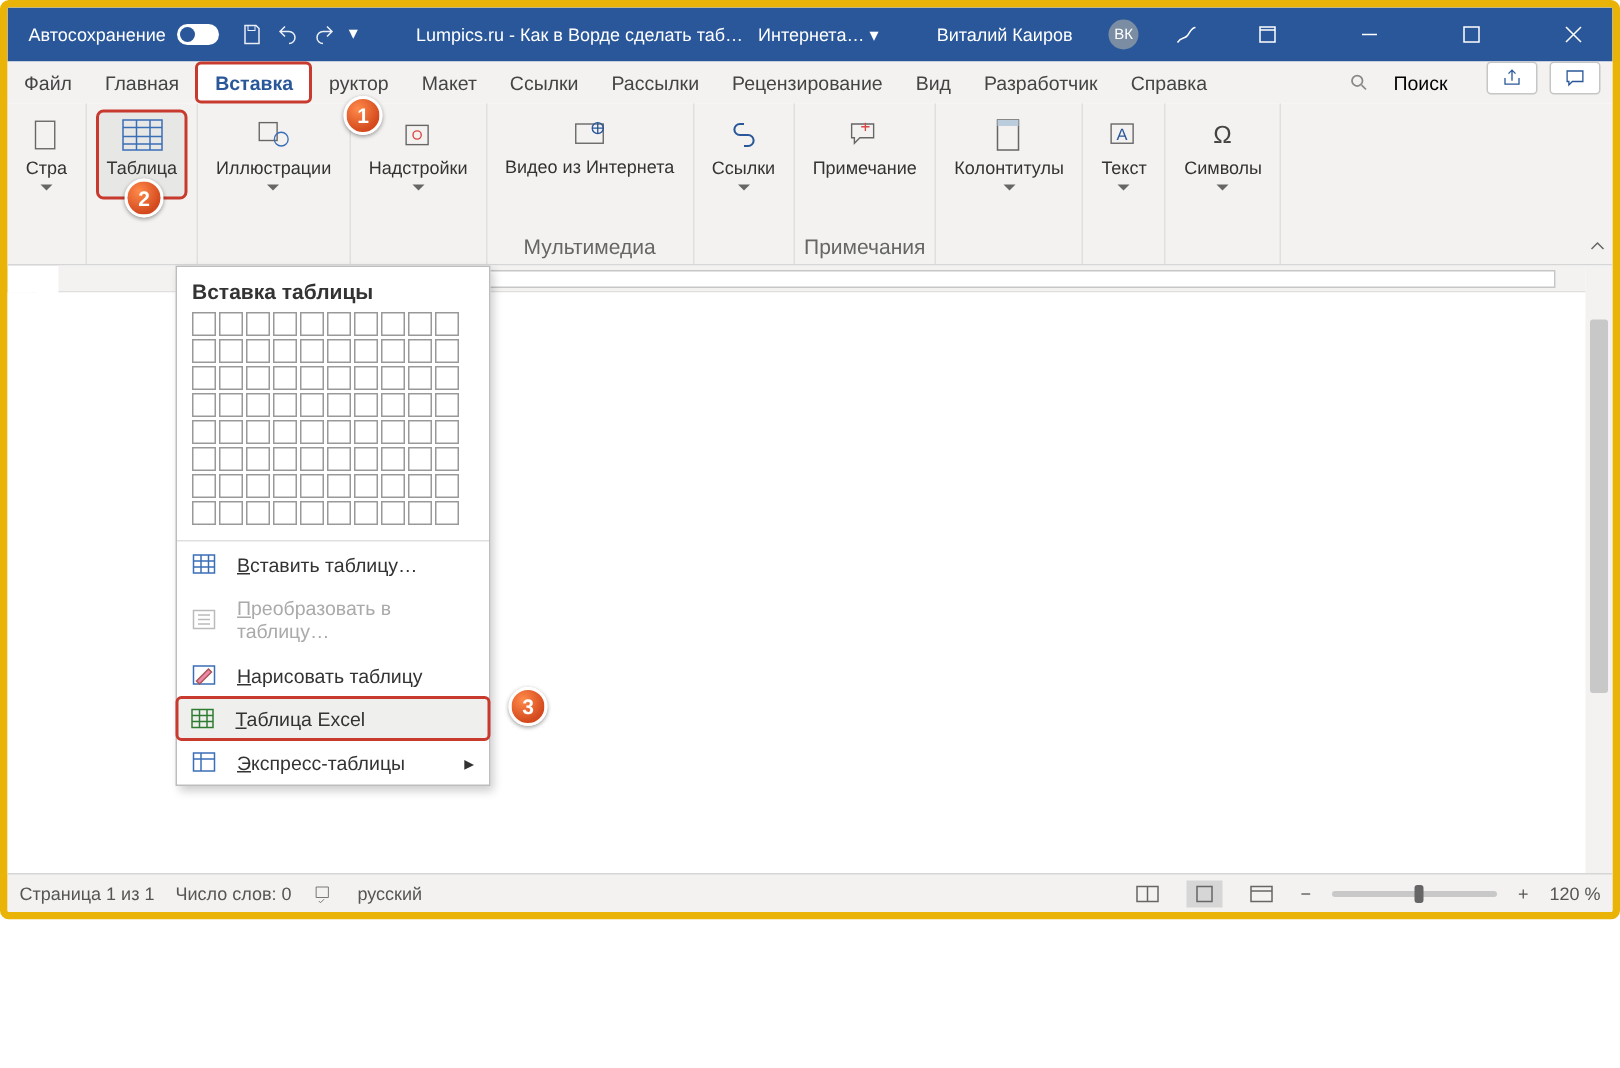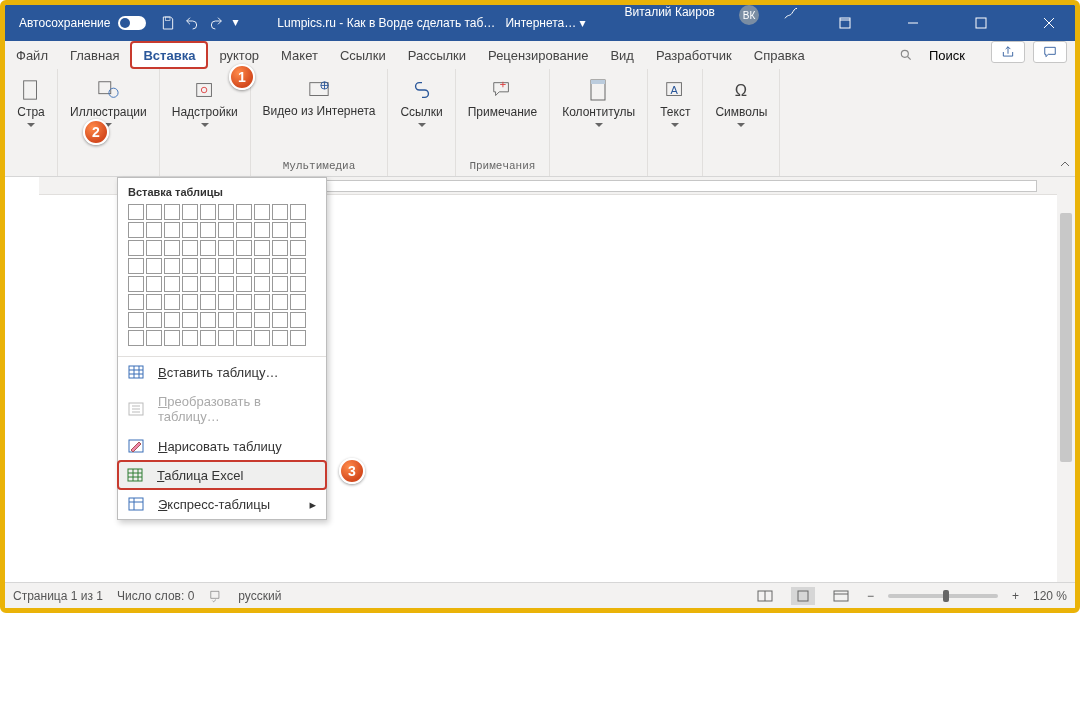--- a/index.html
+++ b/index.html
@@ -7,56 +7,56 @@
 .window { width: 1080px; height: 613px; border: 5px solid #eab308; position: relative; background: #fff; border-radius: 6px; overflow: hidden; }
 
 
 .titlebar { height: 36px; background: #2a579a; color: #fff; display: flex; align-items: center; font-size: 12px; padding: 0 4px; }
 .titlebar .left { display: flex; align-items: center; gap: 8px; padding-left: 10px; }
 .toggle { width: 28px; height: 14px; border-radius: 7px; background: #fff; position: relative; display: inline-block; }
 .toggle::after { content: ""; position: absolute; width: 10px; height: 10px; border-radius: 50%; background: #2a579a; left: 2px; top: 2px; }
 .titlebar .qat { display: flex; gap: 8px; margin-left: 6px; }
 .qat svg { width: 16px; height: 16px; fill: #fff; opacity: .9; }
 .titlebar .doc { flex: 1; text-align: center; display: flex; gap: 10px; justify-content: center; }
-.titlebar .right { display: flex; align-items: flex-start; gap: 24px; }
+.titlebar .right { display: flex; align-items: center; gap: 24px; }
 .avatar { width: 20px; height: 20px; border-radius: 50%; background: #7a8da3; color: #fff; font-size: 10px; display: flex; align-items: center; justify-content: center; }
 .winbtn { width: 44px; height: 36px; display: flex; align-items: center; justify-content: center; }
 .winbtn svg { width: 12px; height: 12px; stroke: #fff; fill: none; stroke-width: 1; }
 
 
 .tabs { height: 28px; background: #f3f2f1; display: flex; align-items: stretch; font-size: 13px; color: #444; position: relative; }
 .tab { padding: 0 11px; display: flex; align-items: center; cursor: pointer; }
 .tab.active { background: #fff; color: #2a579a; font-weight: 600; border: 2.5px solid #c83a2e; border-radius: 4px; position: relative; z-index: 20; }
 .tabs .search { margin-left: auto; display: flex; align-items: center; gap: 16px; padding-right: 18px; color: #000000; }
 .tabs .share { display: flex; gap: 8px; padding: 0 8px; }
 .share .sbtn { width: 34px; height: 22px; background: #fff; border: 1px solid #c6c6c6; border-radius: 3px; display: flex; align-items: center; justify-content: center; }
 
 
 .ribbon { height: 108px; background: #f3f2f1; border-bottom: 1px solid #d6d6d6; display: flex; position: relative; }
 .group { border-right: 1px solid #e1dfdd; display: flex; flex-direction: column; align-items: center; justify-content: flex-start; padding: 4px 6px 2px; }
-.group-label { font-size: 11px; color: #666; margin-top: auto; padding-bottom: 2px; font-family: Liberation Mono, monospace; }
+.group-label { font-size: 14px; color: #666; margin-top: auto; padding-bottom: 2px; }
 .btn-large { display: flex; flex-direction: column; align-items: center; gap: 2px; padding: 4px 6px; font-size: 12px; color: #333; cursor: pointer; }
 .btn-large .ico { width: 28px; height: 26px; display: flex; align-items: center; justify-content: center; }
 .drop::after { content: ""; border: 4px solid transparent; border-top-color: #666; margin-top: 2px; }
 .btn-large.drop { position: relative; }
 .btn-table { border: 2.5px solid #c83a2e; border-radius: 5px; background: #e7e7e5; padding: 2px 5px 0; }
 
 .collapse { margin-left: auto; width: 20px; display: flex; align-items: flex-end; justify-content: center; padding-bottom: 6px; }
 
 
 .ruler { height: 18px; background: #f3f2f1; border-bottom: 1px solid #e1dfdd; position: relative; margin-left: 34px; margin-right: 18px; }
 .ruler-inner { position: absolute; left: 80px; right: 20px; top: 3px; height: 12px; background: #fff; border: 1px solid #c6c6c6; }
 .workspace { position: absolute; top: 190px; left: 0; right: 18px; bottom: 26px; background: #fff; }
 .vruler { position: absolute; left: 0; top: 190px; bottom: 26px; width: 18px; background: #f3f2f1; border-right: 1px solid #e1dfdd; }
 .vscroll { position: absolute; right: 0; top: 172px; bottom: 26px; width: 18px; background: #f3f2f1; }
 .vscroll .thumb { position: absolute; top: 36px; bottom: 120px; left: 3px; right: 3px; background: #c8c8c8; border-radius: 2px; }
 
 
 .dropdown { position: absolute; top: 172px; left: 112px; width: 210px; background: #fff; border: 1px solid #bdbdbd; box-shadow: 2px 3px 6px rgba(0,0,0,.2); font-size: 13px; z-index: 50; }
-.dropdown .hdr { padding: 8px 10px 6px; font-weight: 600; color: #333; font-size: 11px; }
+.dropdown .hdr { padding: 8px 10px 6px; font-weight: 600; color: #333; font-size: 14px; }
 .grid-pick { display: grid; grid-template-columns: repeat(10, 16px); grid-auto-rows: 16px; gap: 2px; padding: 0 10px 10px; }
 .grid-pick span { border: 1px solid #999; background: #fff; }
 .dropdown hr { border: none; border-top: 1px solid #e1dfdd; margin: 0; }
 .menu-item { display: flex; align-items: center; gap: 14px; padding: 7px 10px; color: #333; cursor: pointer; }
 .menu-item.disabled { color: #aaa; }
 .menu-item .mi-icon { width: 16px; height: 16px; display: flex; align-items: center; justify-content: center; }
 .menu-item .arrow { margin-left: auto; }
 .menu-item.highlight { border: 2.5px solid #c83a2e; border-radius: 4px; background: #efefee; margin: -1px; padding: 5px 8px; }
 .menu-item u { text-decoration: underline; }
 
@@ -186,20 +186,31 @@
 
   <div class="ribbon">
     <div class="group">
       <div class="btn-large drop">
         <div class="ico">
             <svg width="22" height="24" viewBox="0 0 24 24">
               <rect x="4" y="2" width="14" height="20" fill="none" stroke="#666"></rect>
             </svg>
           </div>
         <span>Стра</span>
+      </div>
+    </div>
+    <div class="group">
+      <div class="btn-large drop btn-table">
+        <div class="ico">
+            <svg class="icon-table" width="28" height="22" viewBox="0 0 28 22" fill="none" stroke-width="1">
+              <rect x="1" y="1" width="26" height="20"></rect>
+              <path d="M1 6h26M1 12h26M1 17h26M10 1v20M19 1v20"></path>
+            </svg>
+          </div>
+        <span>Таблица</span>
       </div>
     </div>
     <div class="group">
       <div class="btn-large drop">
         <div class="ico">
             <svg width="26" height="22" viewBox="0 0 24 24">
               <rect x="2" y="3" width="13" height="13" fill="none" stroke="#666"></rect>
               <circle cx="18" cy="15" r="5" fill="none" stroke="#3a6fb7"></circle>
             </svg>
           </div>

